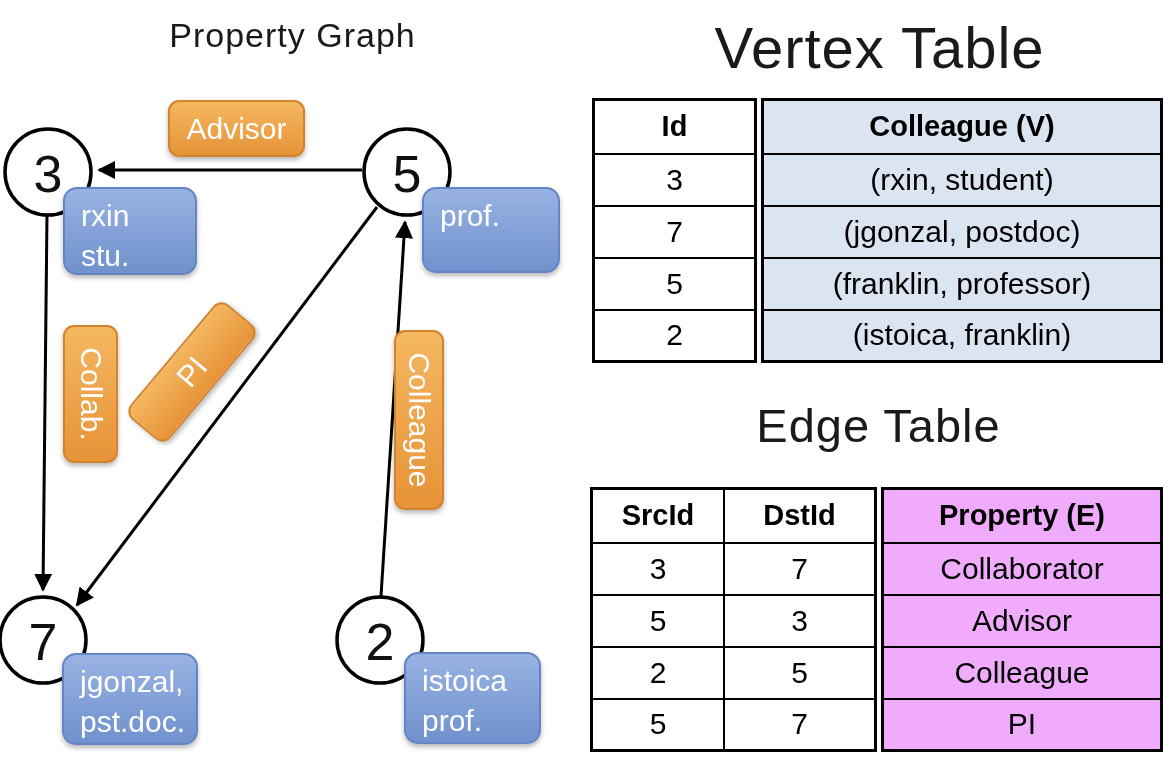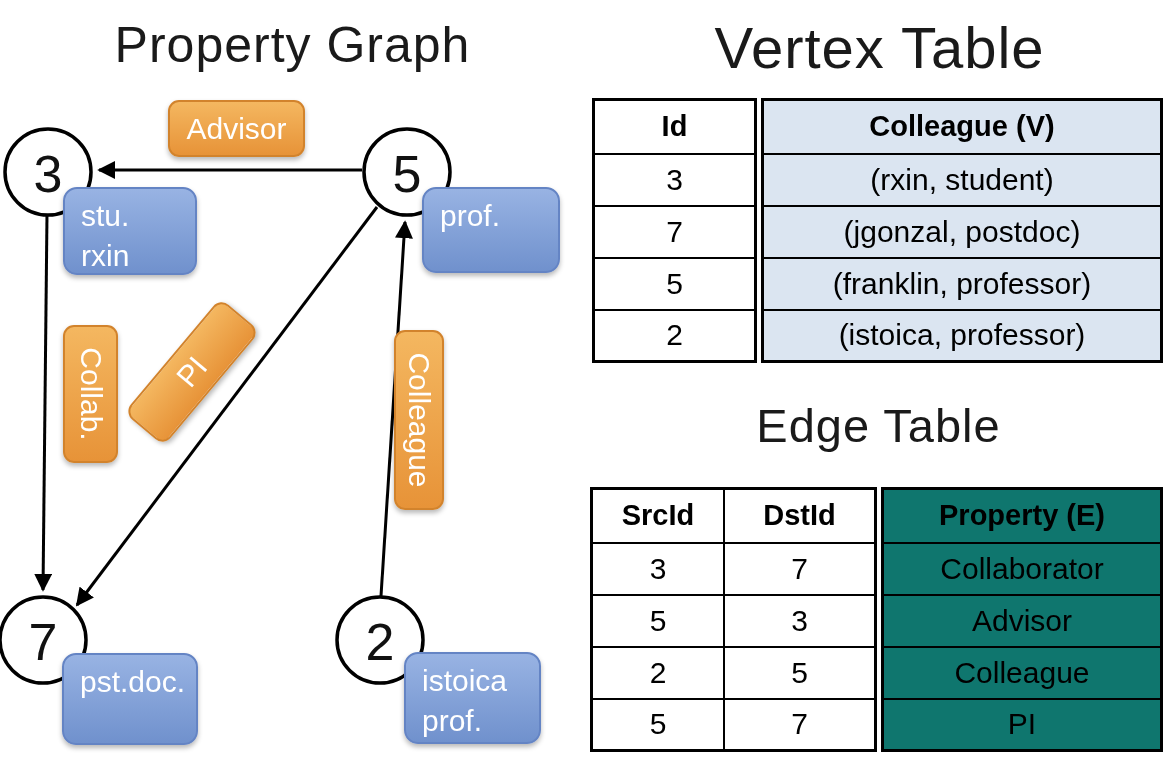--- a/index.html
+++ b/index.html
@@ -2,21 +2,21 @@
 <html><head>
 <meta charset="utf-8">
 <style>
   html,body{margin:0;padding:0;background:#fff;}
   .stage{
     position:relative;width:1170px;height:760px;background:#ffffff;
     font-family:"Liberation Sans",sans-serif;color:#000;overflow:hidden;
   }
   .big-title{
     position:absolute;margin:0;text-align:center;
-    font-size:50px;font-weight:400;letter-spacing:1px;color:#1a1a1a;
+    font-size:34px;font-weight:400;letter-spacing:1px;color:#1a1a1a;
   }
   #graph-title{left:0;top:16px;width:585px;}
   #vertex-title{left:592px;top:14px;width:575px;font-size:58px;}
   #edge-title{left:590px;top:398px;width:577px;font-size:47px;}
 
   svg.graph{position:absolute;left:0;top:0;z-index:1;}
 
   .nodenum{
     position:absolute;z-index:2;transform:translate(-50%,-50%);
     font-size:52px;font-weight:300;color:#111;
@@ -44,21 +44,21 @@
   #edge-tables{left:590px;top:487px;border-radius:17px;}
   table.tbl{border-collapse:collapse;table-layout:fixed;border:3px solid #000;}
   table.tbl td,table.tbl th{
     border:2px solid #000;text-align:center;vertical-align:middle;
     padding:0;font-size:30px;font-weight:400;overflow:hidden;
   }
   table.tbl th{font-weight:700;font-size:29px;}
   .hrow{height:54px;}
   .drow{height:52px;}
   .vprop td,.vprop th{background:#dbe5f1;}
-  .eprop td,.eprop th{background:#0f766e;}
+  .eprop td,.eprop th{background:#f0abfc;}
 </style>
 </head>
 <body>
 
 <div class="stage">
 
   <h1 class="big-title" id="graph-title">Property Graph</h1>
 
   <svg class="graph" width="585" height="760" viewBox="0 0 585 760">
     <defs>
@@ -77,27 +77,28 @@
     <circle cx="43" cy="640" r="43" fill="#fff" stroke="#000" stroke-width="3.5"></circle>
     <circle cx="380" cy="640" r="43" fill="#fff" stroke="#000" stroke-width="3.5"></circle>
   </svg>
 
   <div class="nodenum" style="left:48px;top:174px">3</div>
   <div class="nodenum" style="left:407px;top:174px">5</div>
   <div class="nodenum" style="left:43px;top:642px">7</div>
   <div class="nodenum" style="left:380px;top:642px">2</div>
 
   <div class="vbox" style="left:63px;top:187px;width:134px;height:88px">
+    <div>rxin</div>
     <div>stu.</div>
-    <div>rxin</div>
   </div>
   <div class="vbox" style="left:422px;top:187px;width:138px;height:86px">
     <div>prof.</div>
   </div>
   <div class="vbox" style="left:62px;top:653px;width:136px;height:92px">
+    <div>jgonzal,</div>
     <div>pst.doc.</div>
   </div>
   <div class="vbox" style="left:404px;top:652px;width:137px;height:92px">
     <div>istoica</div>
     <div>prof.</div>
   </div>
 
   <div class="ebox" id="advisor-label" style="left:168px;top:100px;width:137px;height:57px">
     <span>Advisor</span>
   </div>
@@ -141,21 +142,21 @@
       <tr class="drow">
         <td>(rxin, student)</td>
           </tr>
       <tr class="drow">
         <td>(jgonzal, postdoc)</td>
           </tr>
       <tr class="drow">
         <td>(franklin, professor)</td>
           </tr>
       <tr class="drow">
-        <td>(istoica, professor)</td>
+        <td>(istoica, franklin)</td>
           </tr>
     </tbody>
       </table>
   </div>
 
   <h1 class="big-title" id="edge-title">Edge Table</h1>
 
   <div class="tblwrap" id="edge-tables">
     <table class="tbl" style="width:287px">
       <tbody>

